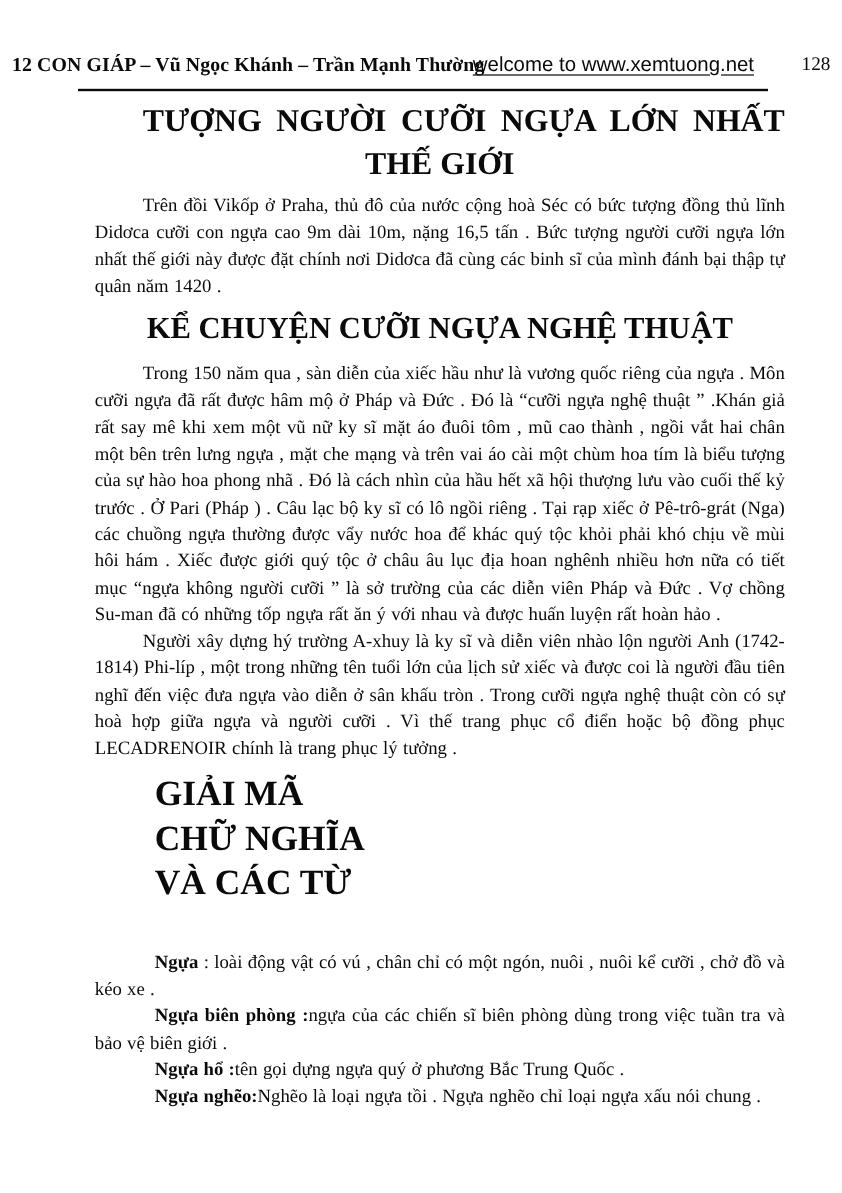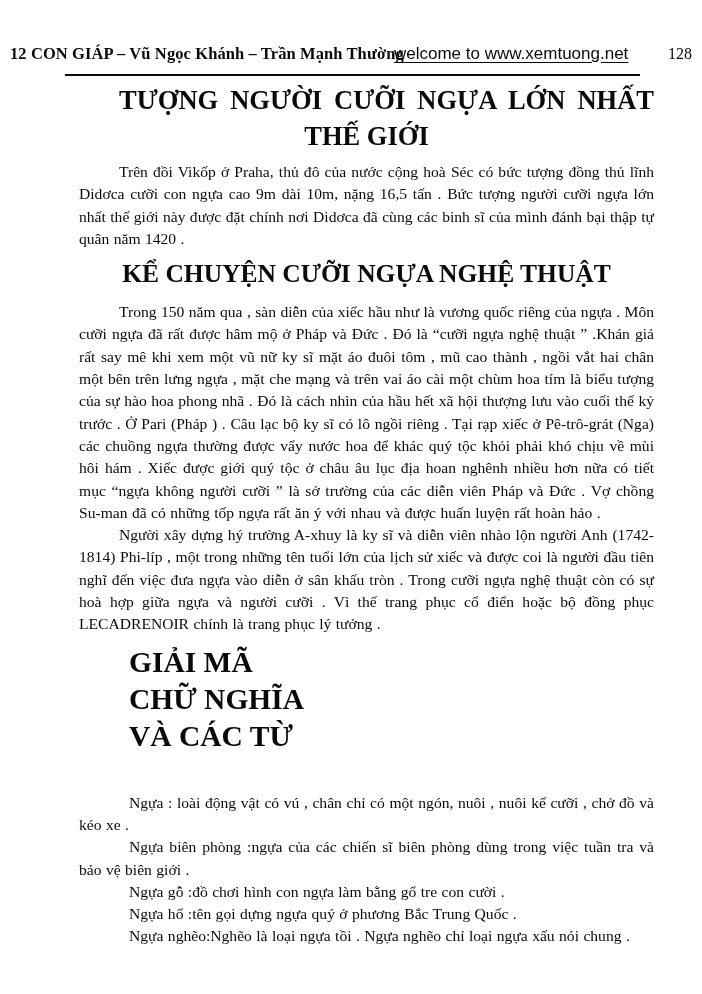--- a/index.html
+++ b/index.html
@@ -49,21 +49,21 @@
     font-weight: bold; font-size: 29.5px; line-height: 37px;
     margin: 8px 0 0 50px;
   }
   .big-heading div { display: block; }
 
   .glossary { margin-top: 37px; }
   .gl-entry {
     font-size: 15.6px; line-height: 22.3px; text-align: justify;
     text-indent: 50px; margin: 0; word-spacing: 0.5px;
   }
-  .gl-entry .term { font-weight: normal; }
+  .gl-entry .term { font-weight: bold; }
 </style>
 </head>
 <body>
 
 <div class="page">
 
   <div class="header-left">12 CON GIÁP – Vũ Ngọc Khánh – Trần Mạnh Thường</div>
   <div class="header-right">
     <span class="url">welcome to www.xemtuong.net</span>
   </div>
@@ -91,23 +91,20 @@
     </div>
 
     <div class="glossary">
       <p class="gl-entry">
         <span class="term">Ngựa</span><span> : loài động vật có vú , chân chỉ có một ngón, nuôi , nuôi kể cưỡi , chở đồ và kéo xe .</span>
       </p>
       <p class="gl-entry">
         <span class="term">Ngựa biên phòng :</span><span>ngựa của các chiến sĩ biên phòng dùng trong việc tuần tra và bảo vệ biên giới .</span>
       </p>
       <p class="gl-entry">
-        <span class="term">Ngựa gỗ :</span><span>đồ chơi hình con ngựa làm bằng gổ tre con cười .</span>
-      </p>
-      <p class="gl-entry">
         <span class="term">Ngựa hổ :</span><span>tên gọi dựng ngựa quý ở phương Bắc Trung Quốc .</span>
       </p>
       <p class="gl-entry">
         <span class="term">Ngựa nghẽo:</span><span>Nghẽo là loại ngựa tồi . Ngựa nghẽo chỉ loại ngựa xấu nói chung .</span>
       </p>
     </div>
 
   </div>
 </div>
 

